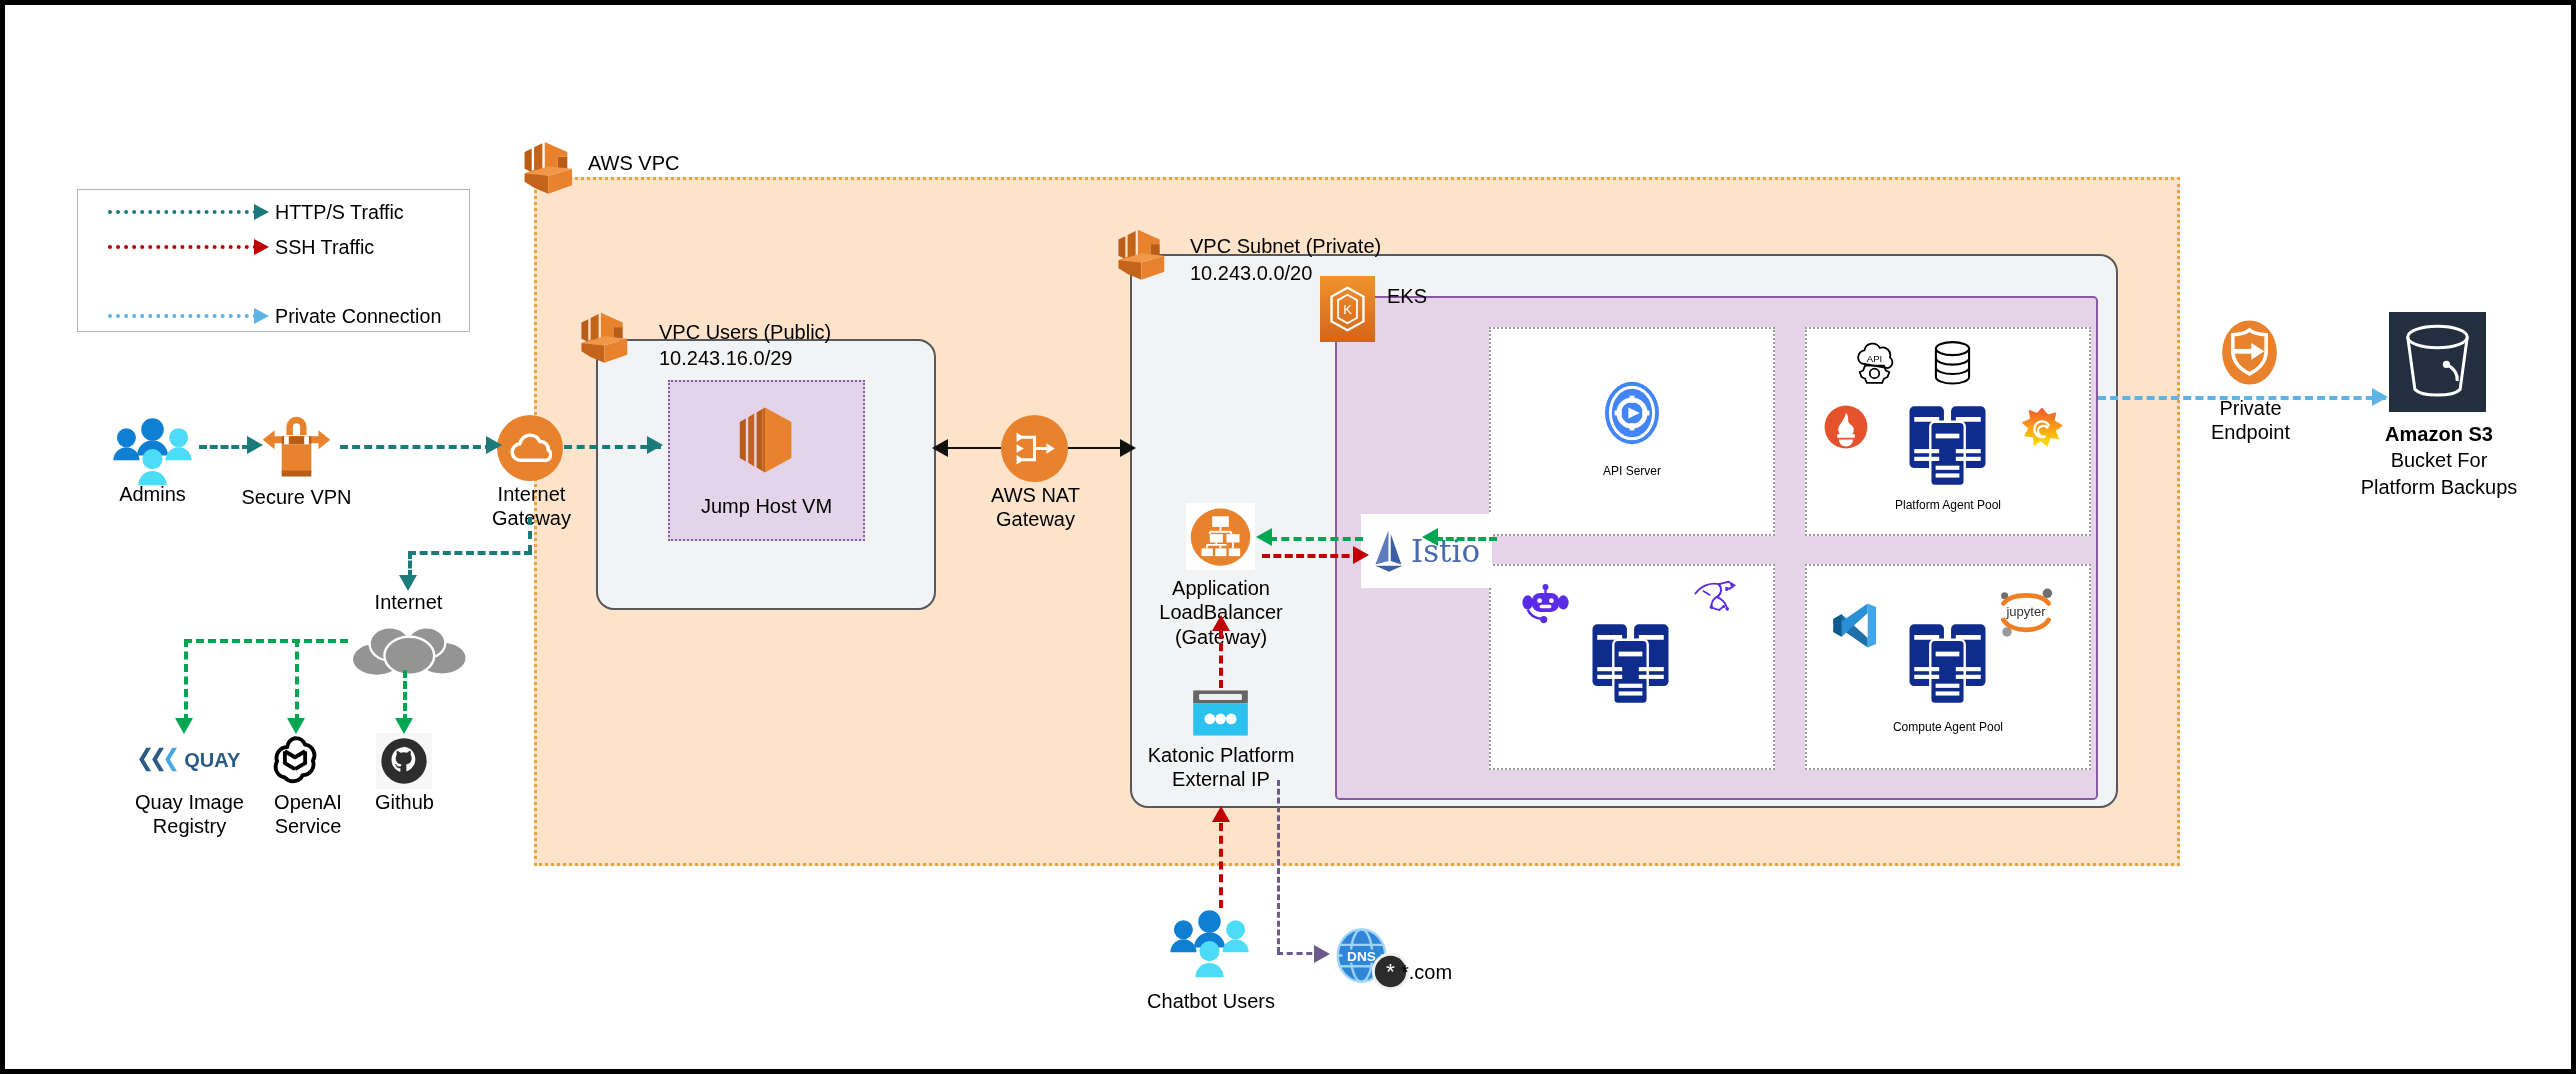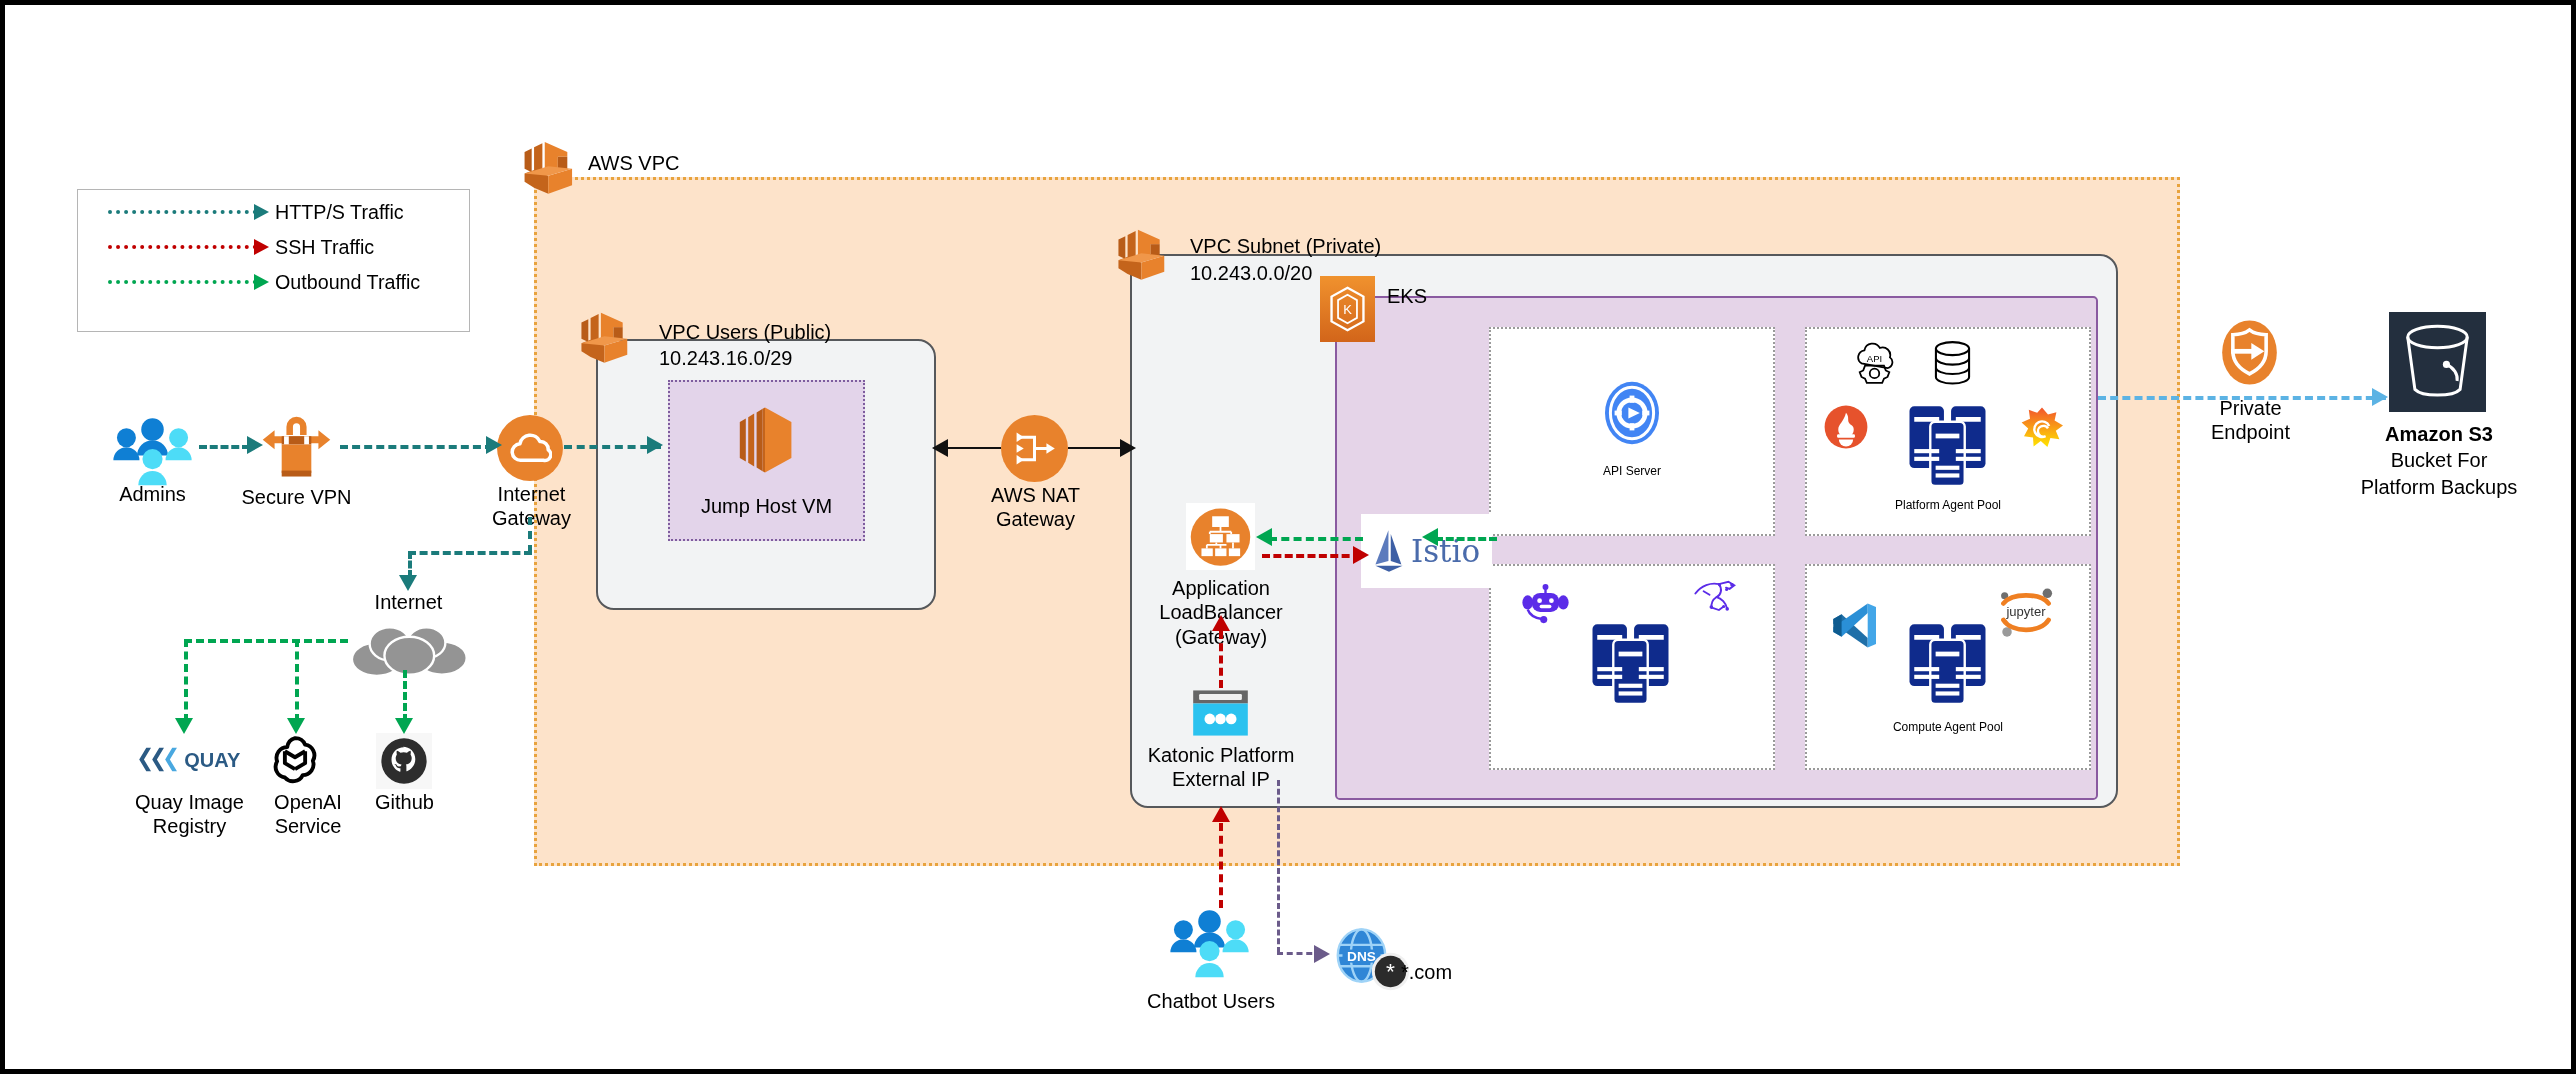--- a/index.html
+++ b/index.html
@@ -134,24 +134,24 @@
     <div class="legend-row" style="top:4.8px">
       <div class="legend-line" style="border-top-color:#1b7b7b"></div>
       <div class="legend-arrow" style="border-left-color:#1b7b7b"></div>
       <div class="legend-text">HTTP/S Traffic</div>
     </div>
     <div class="legend-row" style="top:39px">
       <div class="legend-line" style="border-top-color:#c00000"></div>
       <div class="legend-arrow" style="border-left-color:#c00000"></div>
       <div class="legend-text">SSH Traffic</div>
     </div>
-    <div class="legend-row" style="top:74px">
-      <div class="legend-line" style="border-top-color:#00a651"></div>
-      <div class="legend-arrow" style="border-left-color:#00a651"></div>
-      <div class="legend-text">Outbound Traffic</div>
+    <div class="legend-row" style="top:108px">
+      <div class="legend-line" style="border-top-color:#5cb3e4"></div>
+      <div class="legend-arrow" style="border-left-color:#5cb3e4"></div>
+      <div class="legend-text">Private Connection</div>
     </div>
   </div>
 
   <div class="abs" id="vpc-region"></div>
 
   <div class="abs sq-icon" style="left:516px;top:134px;width:57px;height:57px">
     <svg width="57" height="57" viewBox="0 0 96 96">
       <polygon points="6,22 18,16 18,56 6,50" fill="#b85c18"></polygon>
       <polygon points="22,14 36,7 36,56 22,56" fill="#c4641b"></polygon>
       <polygon points="40,5 78,22 78,30 62,30 62,52 40,52" fill="#e8822c"></polygon>

